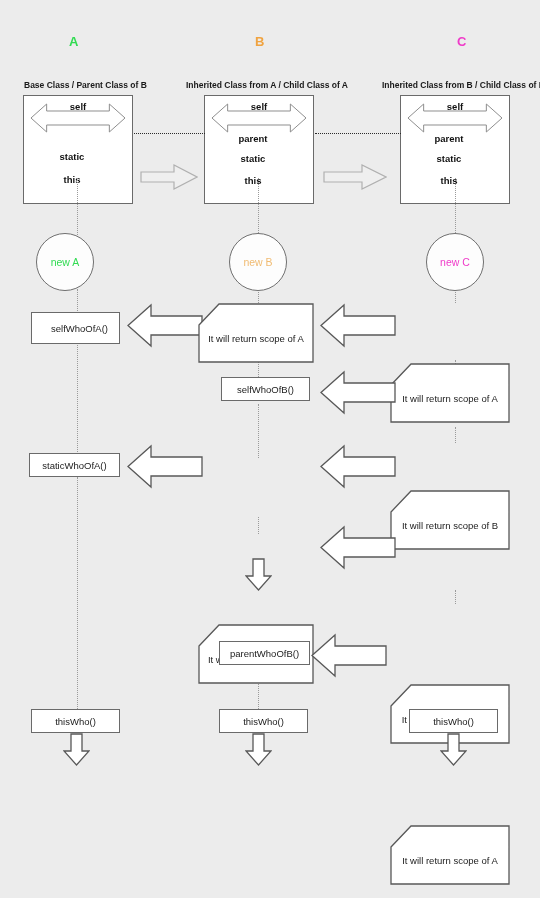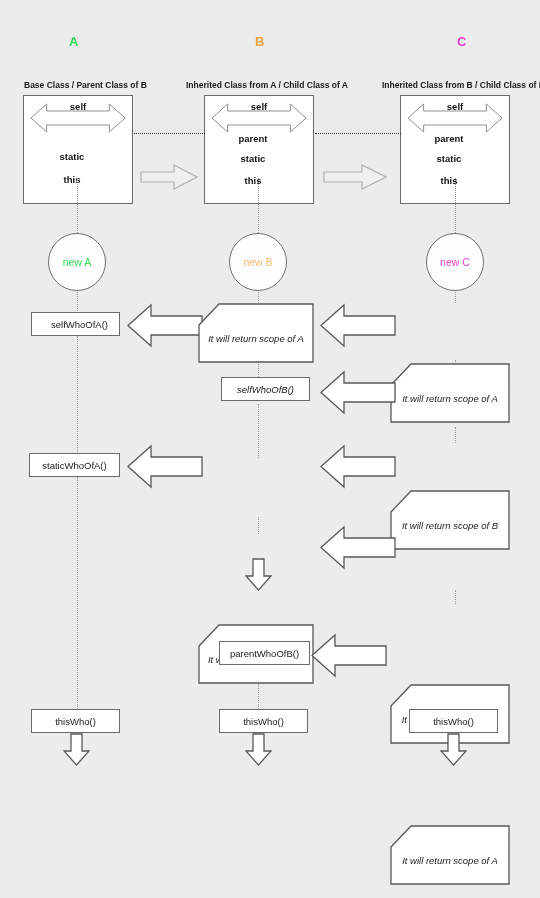--- a/index.html
+++ b/index.html
@@ -63,21 +63,21 @@
     background:#ffffff;border:1.2px solid #6a6a6a;
     display:flex;align-items:center;justify-content:center;
     font-size:9.5px;color:#1b1b1b;
   }
 
   
   .penta{position:relative;}
   .penta svg{position:absolute;inset:0;width:100%;height:100%;}
   .penta .ptxt{
     position:absolute;left:0;right:0;top:50%;transform:translateY(-50%);
-    text-align:center;font-size:9.5px;font-style:italic;color:#1b1b1b;
+    text-align:center;font-size:9.5px;color:#1b1b1b;
     padding:0 6px;box-sizing:border-box;
   }
 
   
   .bigleft svg{display:block;width:100%;height:100%;}
   
   .bigdown svg{display:block;width:100%;height:100%;}
 </style>
 </head>
 <body style="background: rgb(236, 236, 236);">
@@ -155,31 +155,31 @@
   <div class="abs vdot" style="left:258px;top:665px;height:44px;"></div>
 
   <div class="abs vdot" style="left:455px;top:178px;height:57px;"></div>
   <div class="abs vdot" style="left:455px;top:289px;height:14px;"></div>
   <div class="abs vdot" style="left:455px;top:360px;height:10px;"></div>
   <div class="abs vdot" style="left:455px;top:427px;height:16px;"></div>
   <div class="abs vdot" style="left:455px;top:509px;height:12px;"></div>
   <div class="abs vdot" style="left:455px;top:590px;height:14px;"></div>
   <div class="abs vdot" style="left:455px;top:690px;height:18px;"></div>
 
-  <div class="abs circle" style="left:48px;top:233px;width:58px;height:58px;">
+  <div class="abs circle" style="left:36px;top:233px;width:58px;height:58px;">
     <span style="color: rgb(49, 219, 82);">new A</span>
   </div>
   <div class="abs circle" style="left:229px;top:233px;width:58px;height:58px;">
     <span style="color: rgb(240, 187, 114);">new B</span>
   </div>
   <div class="abs circle" style="left:426px;top:233px;width:58px;height:58px;">
     <span style="color: rgb(239, 59, 201);">new C</span>
   </div>
 
-  <div class="abs method-box" style="left:31px;top:312px;width:89px;height:24px;padding-left:8px;">selfWhoOfA()</div>
+  <div class="abs method-box" style="left:31px;top:312px;width:89px;height:32px;padding-left:8px;">selfWhoOfA()</div>
 
   <div class="abs bigleft" style="left:127px;top:303px;width:76px;height:45px;">
     <svg viewBox="0 0 76 45" preserveAspectRatio="none">
       <polygon points="1,22.5 24,2 24,13 75,13 75,32 24,32 24,43" fill="#ffffff" stroke="#585858" stroke-width="1.3"></polygon>
     </svg>
   </div>
 
   <div class="abs penta" style="left:198px;top:303px;width:116px;height:60px;">
     <svg viewBox="0 0 116 60" preserveAspectRatio="none">
       <polygon points="1,22 21,1 115,1 115,59 1,59" fill="#ffffff" stroke="#585858" stroke-width="1.3"></polygon>
@@ -193,21 +193,21 @@
     </svg>
   </div>
 
   <div class="abs penta" style="left:390px;top:303px;width:120px;height:60px;">
     <svg viewBox="0 0 120 60" preserveAspectRatio="none">
       <polygon points="1,22 21,1 119,1 119,59 1,59" fill="#ffffff" stroke="#585858" stroke-width="1.3"></polygon>
     </svg>
     <div class="ptxt" style="top:58%;">It will return scope of A</div>
   </div>
 
-  <div class="abs method-box" style="left:221px;top:377px;width:89px;height:24px;font-style:italic;">selfWhoOfB()</div>
+  <div class="abs method-box" style="left:221px;top:377px;width:89px;height:24px;">selfWhoOfB()</div>
 
   <div class="abs bigleft" style="left:320px;top:370px;width:76px;height:45px;">
     <svg viewBox="0 0 76 45" preserveAspectRatio="none">
       <polygon points="1,22.5 24,2 24,13 75,13 75,32 24,32 24,43" fill="#ffffff" stroke="#585858" stroke-width="1.3"></polygon>
     </svg>
   </div>
 
   <div class="abs penta" style="left:390px;top:370px;width:120px;height:60px;">
     <svg viewBox="0 0 120 60" preserveAspectRatio="none">
       <polygon points="1,22 21,1 119,1 119,59 1,59" fill="#ffffff" stroke="#585858" stroke-width="1.3"></polygon>

